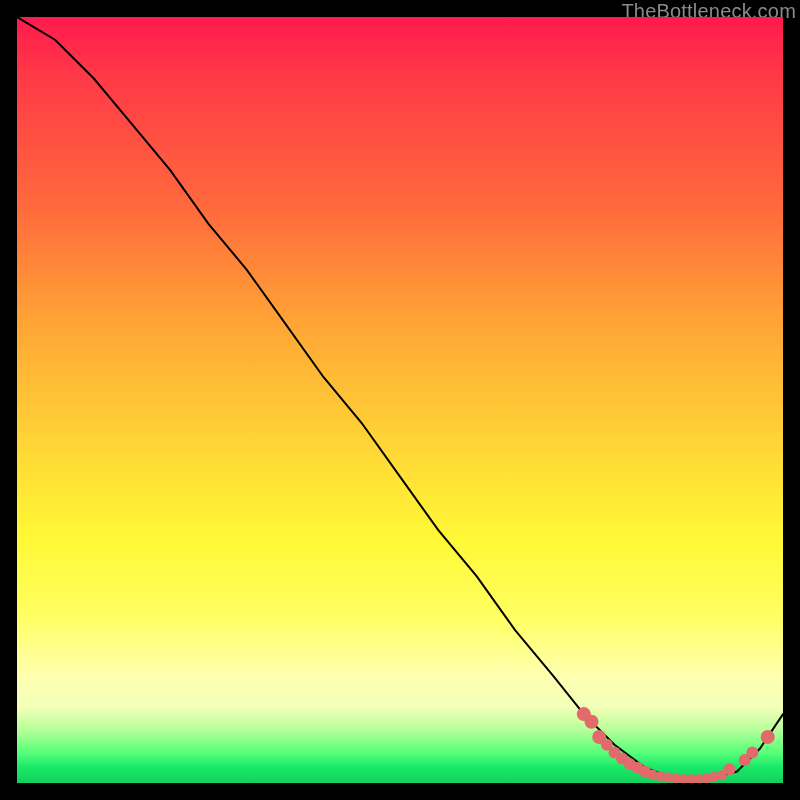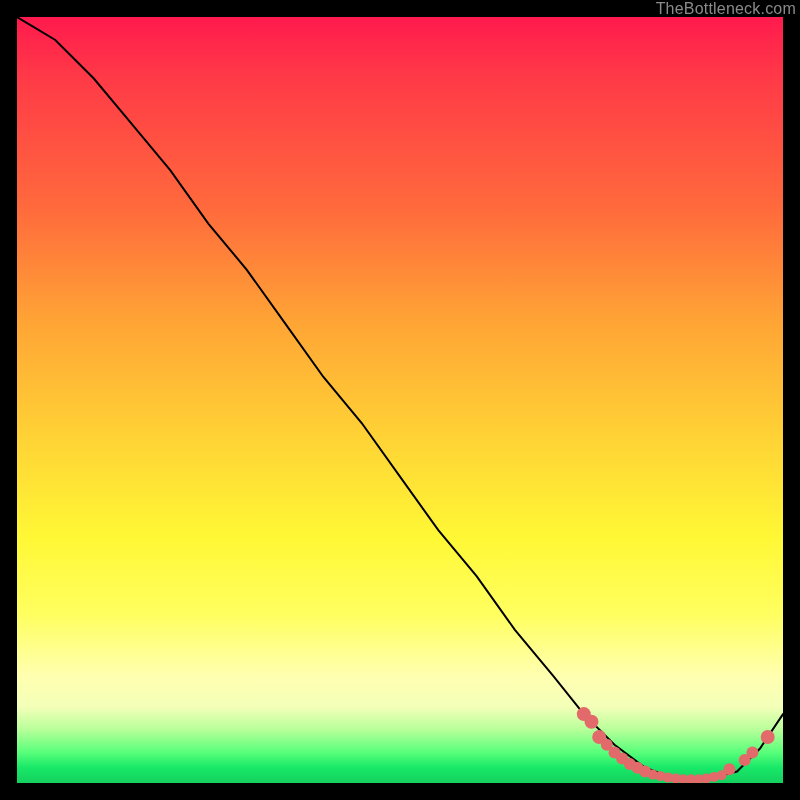--- a/index.html
+++ b/index.html
@@ -32,21 +32,21 @@
       #58ff7a 96%,
       #18e868 98%,
       #14d05e 100%
     );
   }
   .watermark {
     position: absolute;
     top: 0;
     right: 4px;
     font-family: Arial, Helvetica, sans-serif;
-    font-size: 16px;
+    font-size: 20px;
     color: #8a8a8a;
     letter-spacing: 0.2px;
     user-select: none;
   }
   svg.curve {
     position: absolute;
     left: 0;
     top: 0;
     width: 766px;
     height: 766px;

